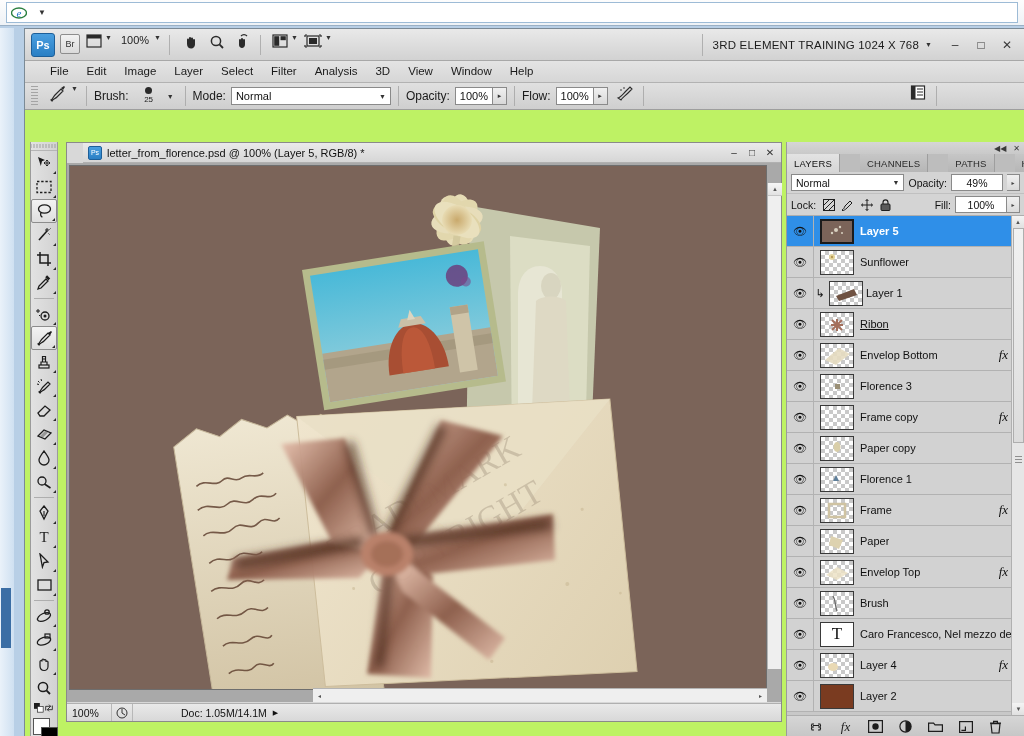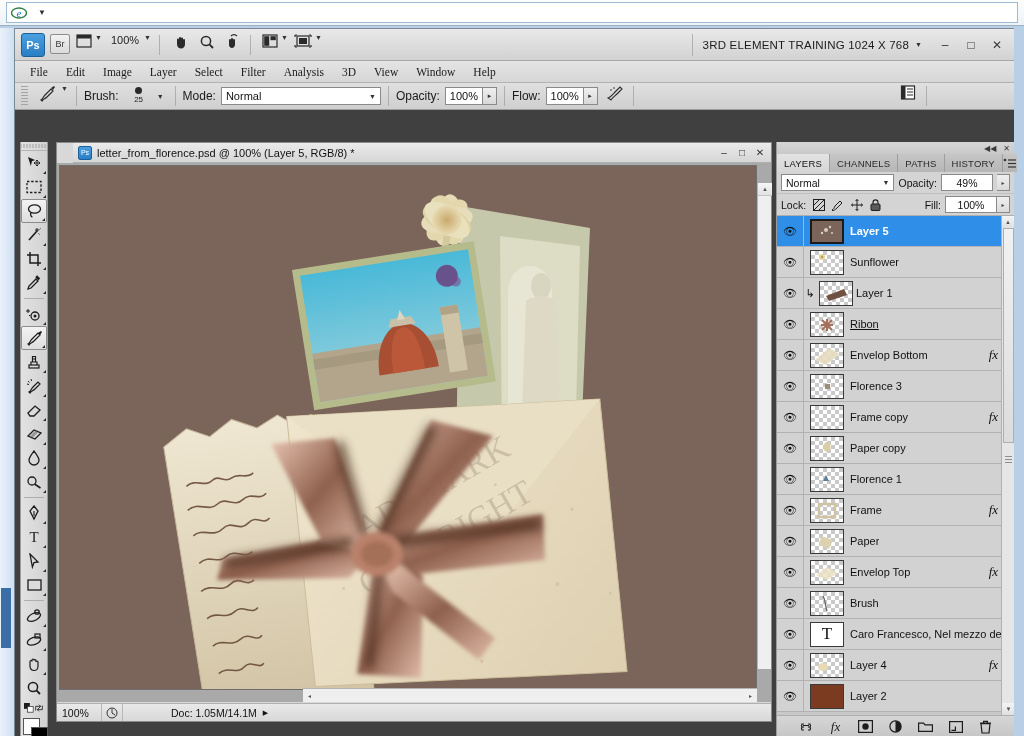--- a/index.html
+++ b/index.html
@@ -23,22 +23,22 @@
     display:flex; align-items:center;
   }
   .ie-icon {
     width:16px;height:16px;margin:0 6px 0 4px;flex:none;position:relative;
   }
   .ie-icon svg{display:block}
   #url-text { font-size:11.5px; color:#111; white-space:nowrap; overflow:hidden; flex:1;}
   #url-drop { width:18px;height:19px;display:flex;align-items:center;justify-content:center;color:#333;font-size:8px;}
   
   #app {
-    position:absolute; left:14px; top:28px; width:1000px; height:708px;
-    background:#404040;
+    position:absolute; left:24px; top:28px; width:1000px; height:708px;
+    background:#bef264;
     border:1px solid #7b8a96;
     border-right:none;border-bottom:none;
   }
   #app-titlebar {
     position:relative; height:32px; width:100%;
     background: linear-gradient(#e9e9e9,#d2d2d2);
     border-bottom:1px solid #a8a8a8;
     display:flex; align-items:center;
   }
   .ps-badge {
@@ -71,21 +71,21 @@
   #workspace-name{font-size:11.5px;color:#1c1c1c;letter-spacing:.2px;}
   .wb{
     width:26px;height:22px;display:flex;align-items:center;justify-content:center;
     font-size:12px;color:#3a3a3a;
   }
   
   #menubar{
     height:22px;width:100%;
     background:linear-gradient(#e4e4e4,#d6d6d6);
     border-bottom:1px solid #b2b2b2;
-    display:flex;align-items:flex-start;padding-left:6px;font-family:Liberation Serif, serif;
+    display:flex;align-items:flex-end;padding-left:16px;
   }
   .menu-item{padding:0 9px;font-size:11.5px;color:#1a1a1a;line-height:22px;cursor:default;}
   
   #optionsbar{
     height:27px;width:100%;
     background:linear-gradient(#e0e0e0,#cfcfcf);
     border-bottom:1px solid #9e9e9e;
     display:flex;align-items:center;padding-left:6px;
   }
   .grip{width:7px;height:20px;flex:none;margin-right:5px;
@@ -172,21 +172,21 @@
   #status-doc{padding-left:48px;white-space:nowrap;}
   #status-arrow{margin-left:6px;font-size:7px;}
   
   #panel-dock{
     position:absolute;left:761px;top:113px;width:238px;height:595px;
     background:#d0d0d0;border-left:1px solid #9b9b9b;
   }
   #panel-topbar{height:12px;display:flex;align-items:center;justify-content:flex-end;
     background:linear-gradient(#d6d6d6,#c9c9c9);padding-right:4px;}
   .ptb{font-size:8px;color:#3a3a3a;margin-left:7px;}
-  #panel-tabs{height:18px;display:flex;align-items:stretch;background:#bdbdbd;}
+  #panel-tabs{height:18px;display:flex;align-items:stretch;background:#bdbdbd;gap:20px;}
   .ptab{
     padding:0 7px;display:flex;align-items:center;font-size:9.5px;letter-spacing:.2px;
     color:#2a2a2a;background:linear-gradient(#c6c6c6,#b6b6b6);border-right:1px solid #9e9e9e;
   }
   .ptab.active{background:linear-gradient(#e3e3e3,#d6d6d6);color:#111;}
   #panel-menu-btn{margin-left:auto;width:20px;display:flex;align-items:center;justify-content:center;
     font-size:9px;color:#333;background:linear-gradient(#c6c6c6,#b6b6b6);}
   #blend-row{height:22px;display:flex;align-items:center;padding:0 4px;gap:4px;
     background:#d4d4d4;border-bottom:1px solid #c0c0c0;}
   #blend-select{flex:1;height:17px;border:1px solid #8a8a8a;background:#fff;

